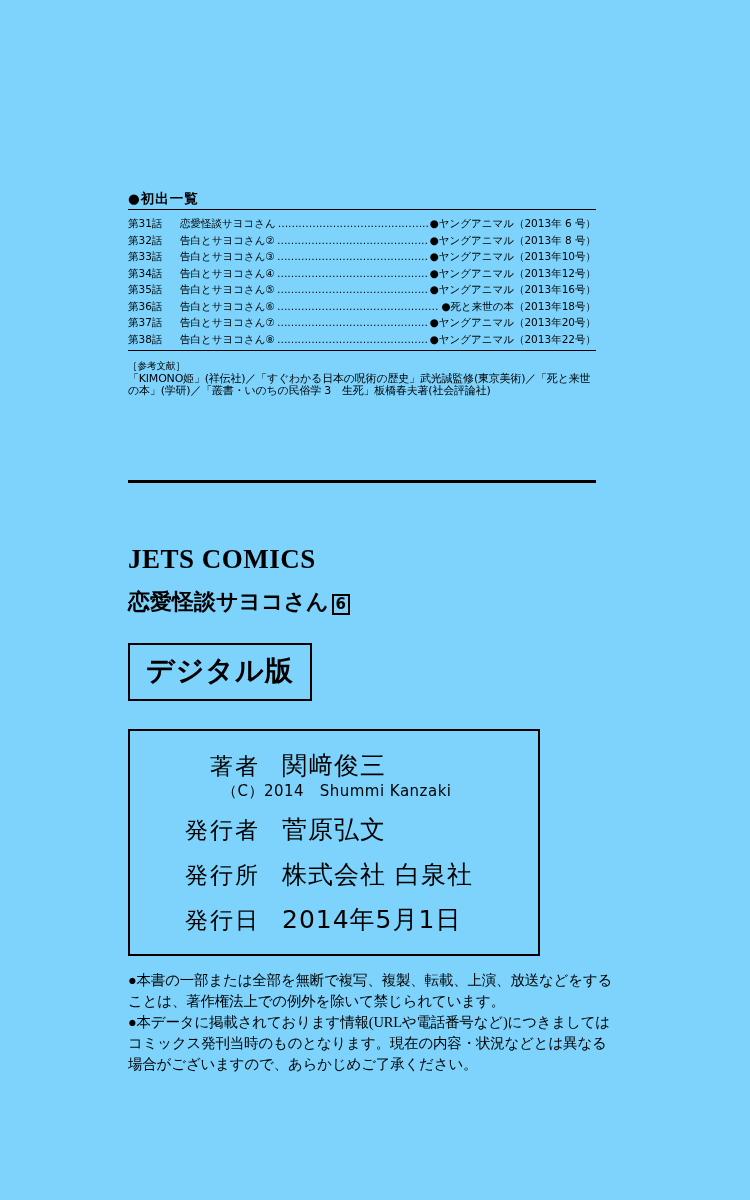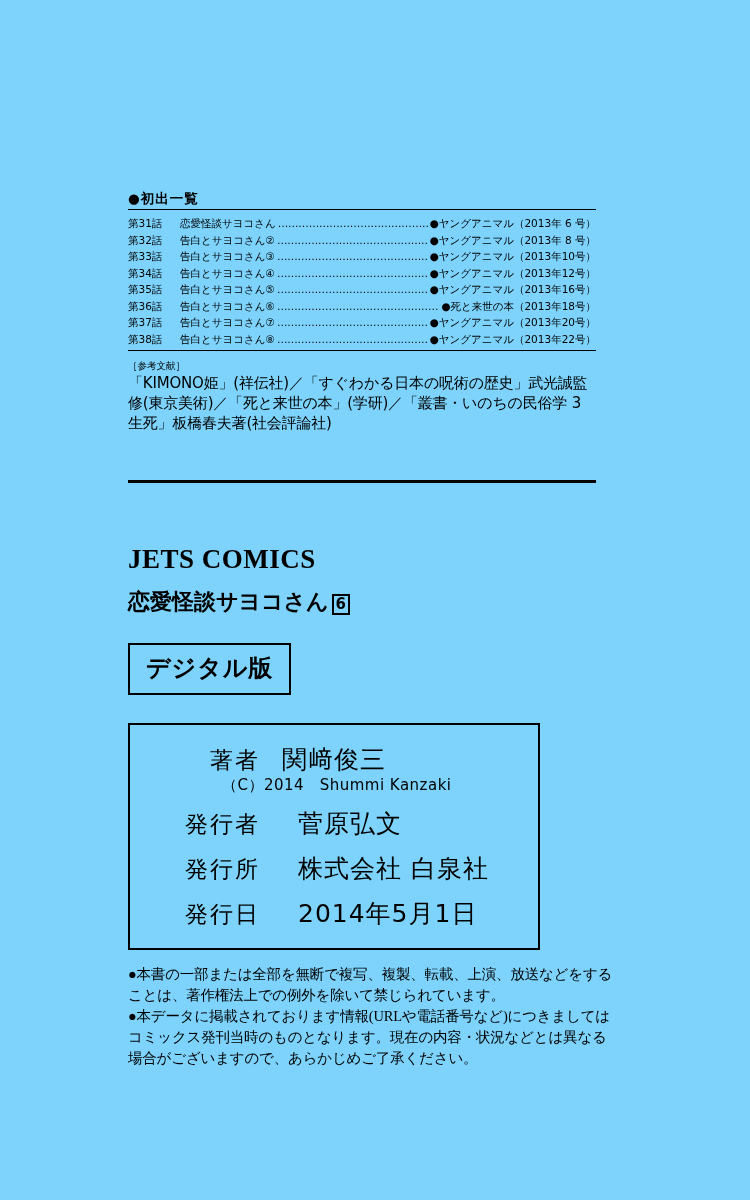--- a/index.html
+++ b/index.html
@@ -76,22 +76,22 @@
   .refs {
     margin-top: 7px;
     font-family: "DejaVu Sans", sans-serif;
     font-size: 10px;
     line-height: 15px;
   }
   .refs-label {
     font-size: 9.5px;
   }
   .refs-body {
-    font-size: 15px;
-    line-height: 20px;
+    font-size: 11px;
+    line-height: 12px;
     letter-spacing: -0.2px;
   }
 
   .divider-mid {
     position: absolute;
     left: 128px;
     top: 480px;
     width: 468px;
     border-bottom: 3.5px solid #000;
   }
@@ -130,21 +130,21 @@
     font-weight: bold;
     font-family: "DejaVu Sans", sans-serif;
   }
 
   .digital-box {
     margin-top: 26px;
     display: inline-block;
     border: 2px solid #000;
     padding: 7px 16px 9px 16px;
     font-family: Liberation Sans, sans-serif;
-    font-size: 24px;
+    font-size: 28px;
     font-weight: bold;
     letter-spacing: 1px;
   }
 
   .credit-box {
     margin-top: 28px;
     border: 2px solid #000;
     width: 412px;
     box-sizing: border-box;
     padding: 18px 0 16px 0;
@@ -169,21 +169,21 @@
     letter-spacing: 1px;
   }
   .credit-sub {
     font-family: "DejaVu Sans", sans-serif;
     font-size: 15px;
     letter-spacing: 0.5px;
     margin-left: 92px;
     margin-top: -2px;
     margin-bottom: 8px;
   }
-  .credit-row.spaced { margin-top: 12px; gap: 16px; }
+  .credit-row.spaced { margin-top: 12px; }
 
   .notes {
     margin-top: 14px;
     width: 492px;
     font-family: Liberation Serif, serif;
     font-size: 14.5px;
     line-height: 21px;
     letter-spacing: -0.2px;
   }
   .notes p { margin: 0; }

